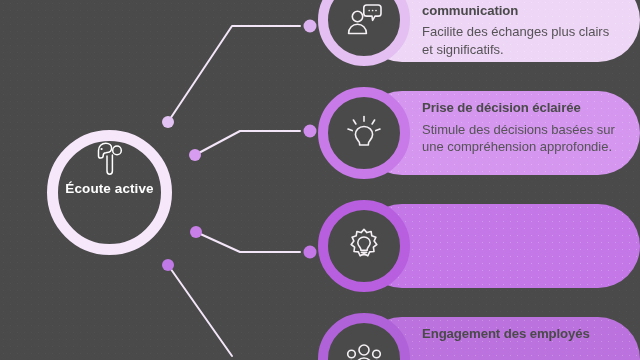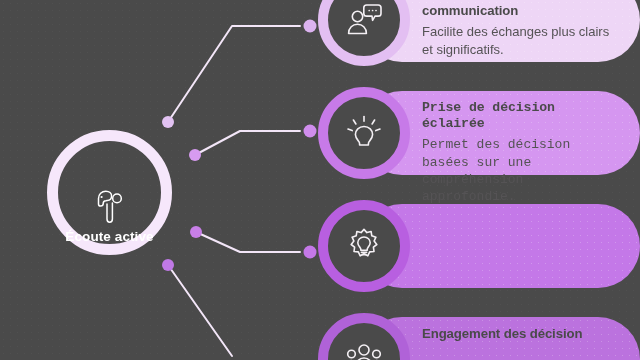--- a/index.html
+++ b/index.html
@@ -32,21 +32,21 @@
     left: 47px;
     top: 130px;
     width: 125px;
     height: 125px;
     border-radius: 50%;
     border: 11px solid #f6e7fb;
     box-sizing: border-box;
     display: flex;
     flex-direction: column;
     align-items: center;
-    justify-content: flex-end;
+    justify-content: flex-start;
   }
   .hub-icon {
     width: 34px;
     height: 36px;
     margin-bottom: 4px;
   }
   .hub-label {
     color: #ffffff;
     font-size: 13.5px;
     font-weight: bold;
@@ -105,21 +105,21 @@
 
   
   #row-1 { top: -26px; }
   #row-2 { top: 87px; }
   #row-3 { top: 200px; }
   #row-4 { top: 313px; }
 
   
   #row-1 .card { background-color: #eed6f6; }
   #row-1 .icon-ring { border-color: #e3bff2; }
-  #row-2 .card { background-color: #d596f0; font-family: Liberation Mono, monospace; }
+  #row-2 .card { background-color: #d596f0; }
   #row-2 .icon-ring { border-color: #c77ae8; }
   #row-3 .card { background-color: #c478e8; }
   #row-3 .icon-ring { border-color: #b85fe0; }
   #row-4 .card { background-color: #bb72de; }
   #row-4 .icon-ring { border-color: #b062d8; }
 </style>
 </head>
 <body>
 
 <div id="stage">
@@ -171,21 +171,21 @@
           <circle cx="28.6" cy="8.5" r="0.85" fill="#f4f0f4" stroke="none"></circle>
           <circle cx="32.0" cy="8.5" r="0.85" fill="#f4f0f4" stroke="none"></circle>
         </g>
       </svg>
     </div>
   </div>
 
   <div class="row" id="row-2">
     <div class="card">
       <p class="card-title">Prise de décision éclairée</p>
-      <p class="card-desc">Permet des décision basées sur une compréhension approfondie.</p>
+      <p class="card-desc">Stimule des décisions basées sur une compréhension approfondie.</p>
     </div>
     <div class="icon-ring">
       <svg width="38" height="38" viewBox="0 0 38 38">
         <g fill="none" stroke="#f4f0f4" stroke-width="1.6" stroke-linecap="round" stroke-linejoin="round">
           <path d="M19,12.5 C13.9,12.5 10.4,16.3 10.4,20.6 C10.4,23.6 12.2,25.6 13.4,27.0 C14.2,27.9 14.6,28.6 14.6,29.7 L14.6,31.0 L23.4,31.0 L23.4,29.7 C23.4,28.6 23.8,27.9 24.6,27.0 C25.8,25.6 27.6,23.6 27.6,20.6 C27.6,16.3 24.1,12.5 19,12.5 Z"></path>
           <line x1="19" y1="2.5" x2="19" y2="7.2"></line>
           <line x1="8.4" y1="6.0" x2="10.9" y2="10.0"></line>
           <line x1="29.6" y1="6.0" x2="27.1" y2="10.0"></line>
           <line x1="3.0" y1="15.0" x2="7.2" y2="16.6"></line>
           <line x1="35.0" y1="15.0" x2="30.8" y2="16.6"></line>
@@ -204,21 +204,21 @@
           <path d="M20,11.0 C16.3,11.0 13.8,13.7 13.8,16.8 C13.8,19.0 15.1,20.4 16.0,21.4 C16.5,22.0 16.8,22.5 16.8,23.3 L16.8,24.2 L23.2,24.2 L23.2,23.3 C23.2,22.5 23.5,22.0 24.0,21.4 C24.9,20.4 26.2,19.0 26.2,16.8 C26.2,13.7 23.7,11.0 20,11.0 Z"></path>
           <line x1="17.4" y1="26.4" x2="22.6" y2="26.4"></line>
           <line x1="18.5" y1="28.6" x2="21.5" y2="28.6"></line>
         </g>
       </svg>
     </div>
   </div>
 
   <div class="row" id="row-4">
     <div class="card">
-      <p class="card-title">Engagement des décision</p>
+      <p class="card-title">Engagement des employés</p>
       <p class="card-desc"></p>
     </div>
     <div class="icon-ring">
       <svg width="40" height="36" viewBox="0 0 40 36">
         <g fill="none" stroke="#f4f0f4" stroke-width="1.6" stroke-linecap="round" stroke-linejoin="round">
           <circle cx="20" cy="9" r="5"></circle>
           <path d="M11.5,26 C11.5,20.8 15.3,17.0 20,17.0 C24.7,17.0 28.5,20.8 28.5,26 Z"></path>
           <circle cx="7.5" cy="13" r="3.8"></circle>
           <path d="M1.5,27 C1.5,22.6 4.2,19.6 7.5,19.6"></path>
           <circle cx="32.5" cy="13" r="3.8"></circle>

